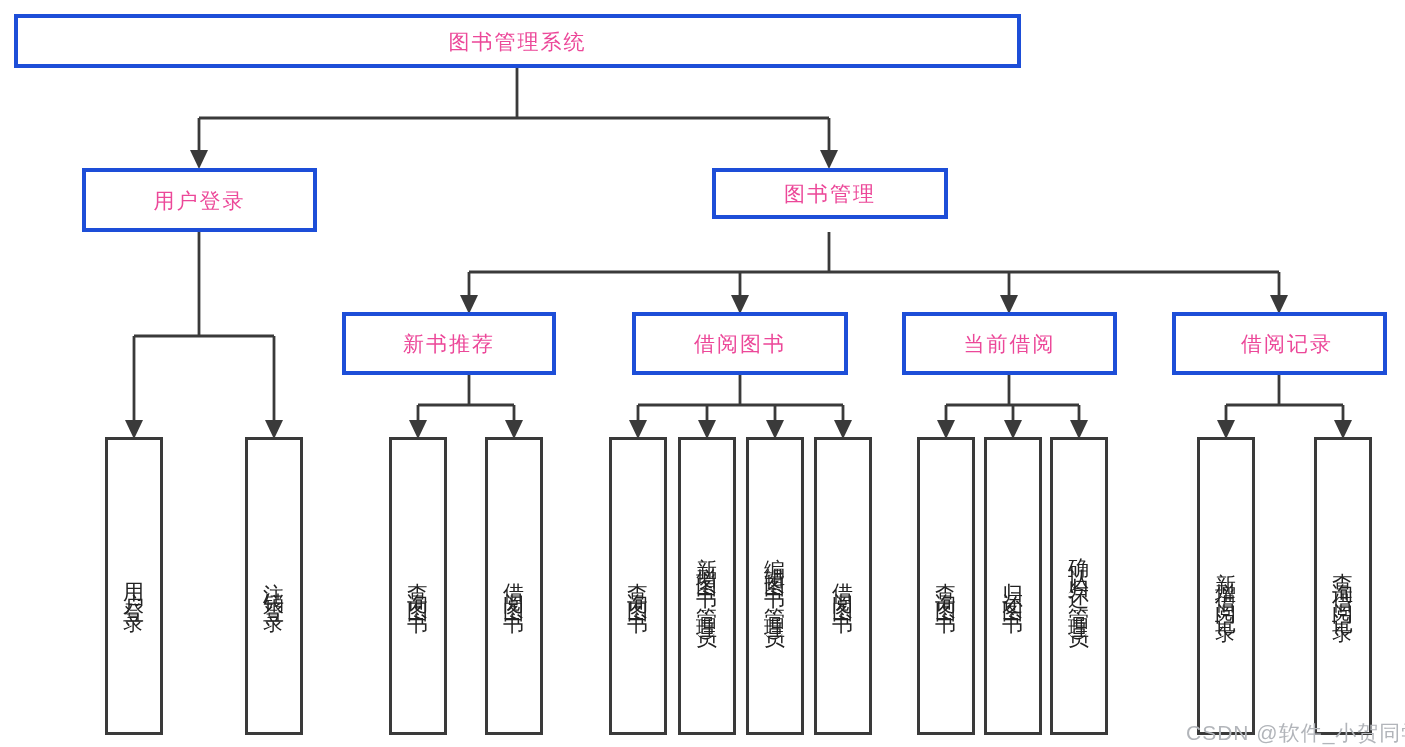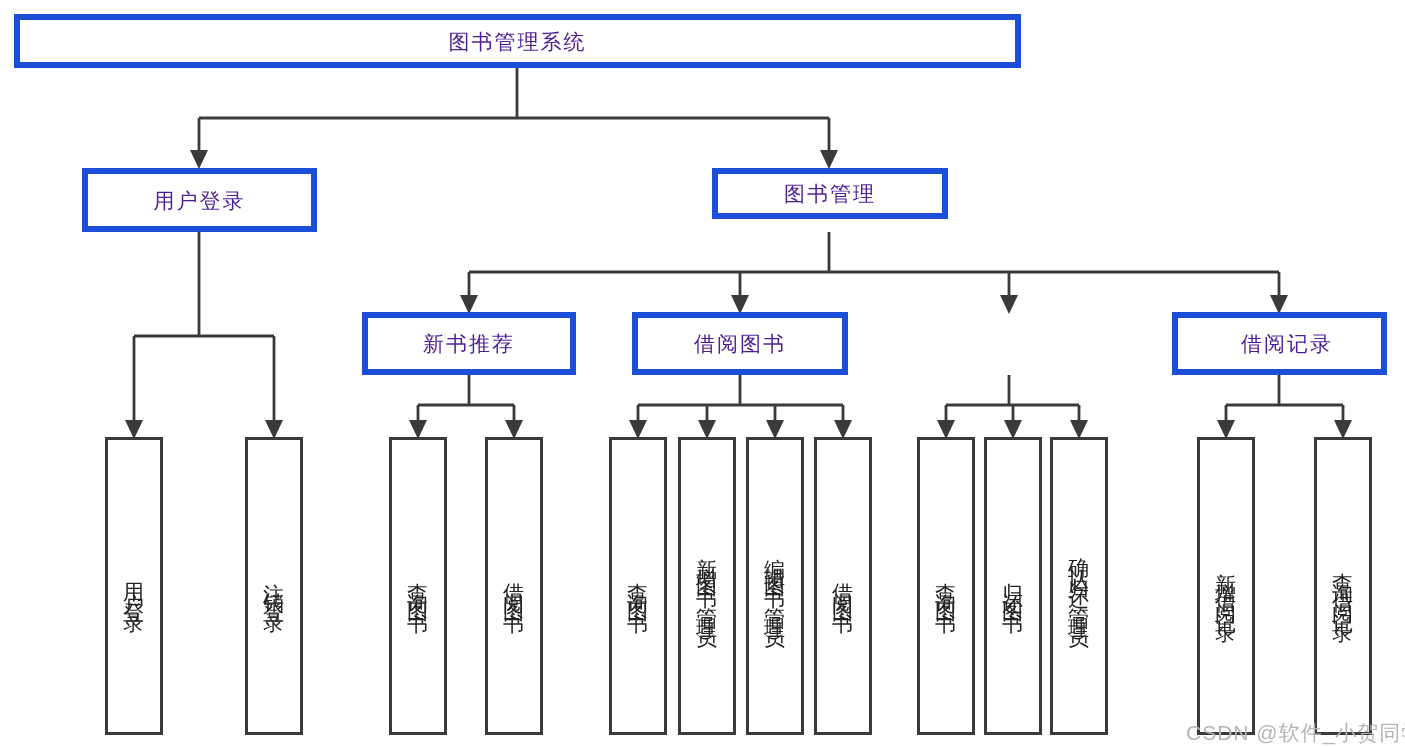--- a/index.html
+++ b/index.html
@@ -13,35 +13,35 @@
   }
   .stage svg.connectors {
     position: absolute;
     left: 0; top: 0;
     width: 1405px; height: 747px;
   }
   .node {
     position: absolute;
     box-sizing: border-box;
     background: #ffffff;
-    border: 6px solid #1d4ed8;
-    color: #4c1d95;
+    border: 4px solid #1d4ed8;
+    color: #ec4899;
     display: flex;
     align-items: center;
     justify-content: center;
     font-size: 21px;
     letter-spacing: 2px;
     text-align: right;
     line-height: 1;
   }
   .node.root   { left: 14px;  top: 14px;  width: 1007px; height: 54px; }
   .node.l2a    { left: 82px;  top: 168px; width: 235px;  height: 64px; }
   .node.l2b    { left: 712px; top: 168px; width: 236px;  height: 51px; }
   .node.l3     { top: 312px; height: 63px; }
-  .node.l3a    { left: 362px;  width: 214px; }
+  .node.l3a    { left: 342px;  width: 214px; }
   .node.l3b    { left: 632px;  width: 216px; }
   .node.l3c    { left: 902px;  width: 215px; }
   .node.l3d    { left: 1172px; width: 215px; padding-left: 15px; }
   .vnode {
     position: absolute;
     box-sizing: border-box;
     background: #ffffff;
     border: 3px solid #3a3a3a;
     color: #222222;
     top: 437px;
@@ -155,20 +155,21 @@
     </g>
   </svg>
 
   <div class="node root">图书管理系统</div>
 
   <div class="node l2a">用户登录</div>
   <div class="node l2b">图书管理</div>
 
   <div class="node l3 l3a">新书推荐</div>
   <div class="node l3 l3b">借阅图书</div>
+  <div class="node l3 l3c">当前借阅</div>
   <div class="node l3 l3d">借阅记录</div>
 
   <div class="vnode vA1">用户登录</div>
   <div class="vnode vA2">注销登录</div>
 
   <div class="vnode vB1">查询图书</div>
   <div class="vnode vB2">借阅图书</div>
 
   <div class="vnode vC1">查询图书</div>
   <div class="vnode vC2">新增图书（管理员）</div>

